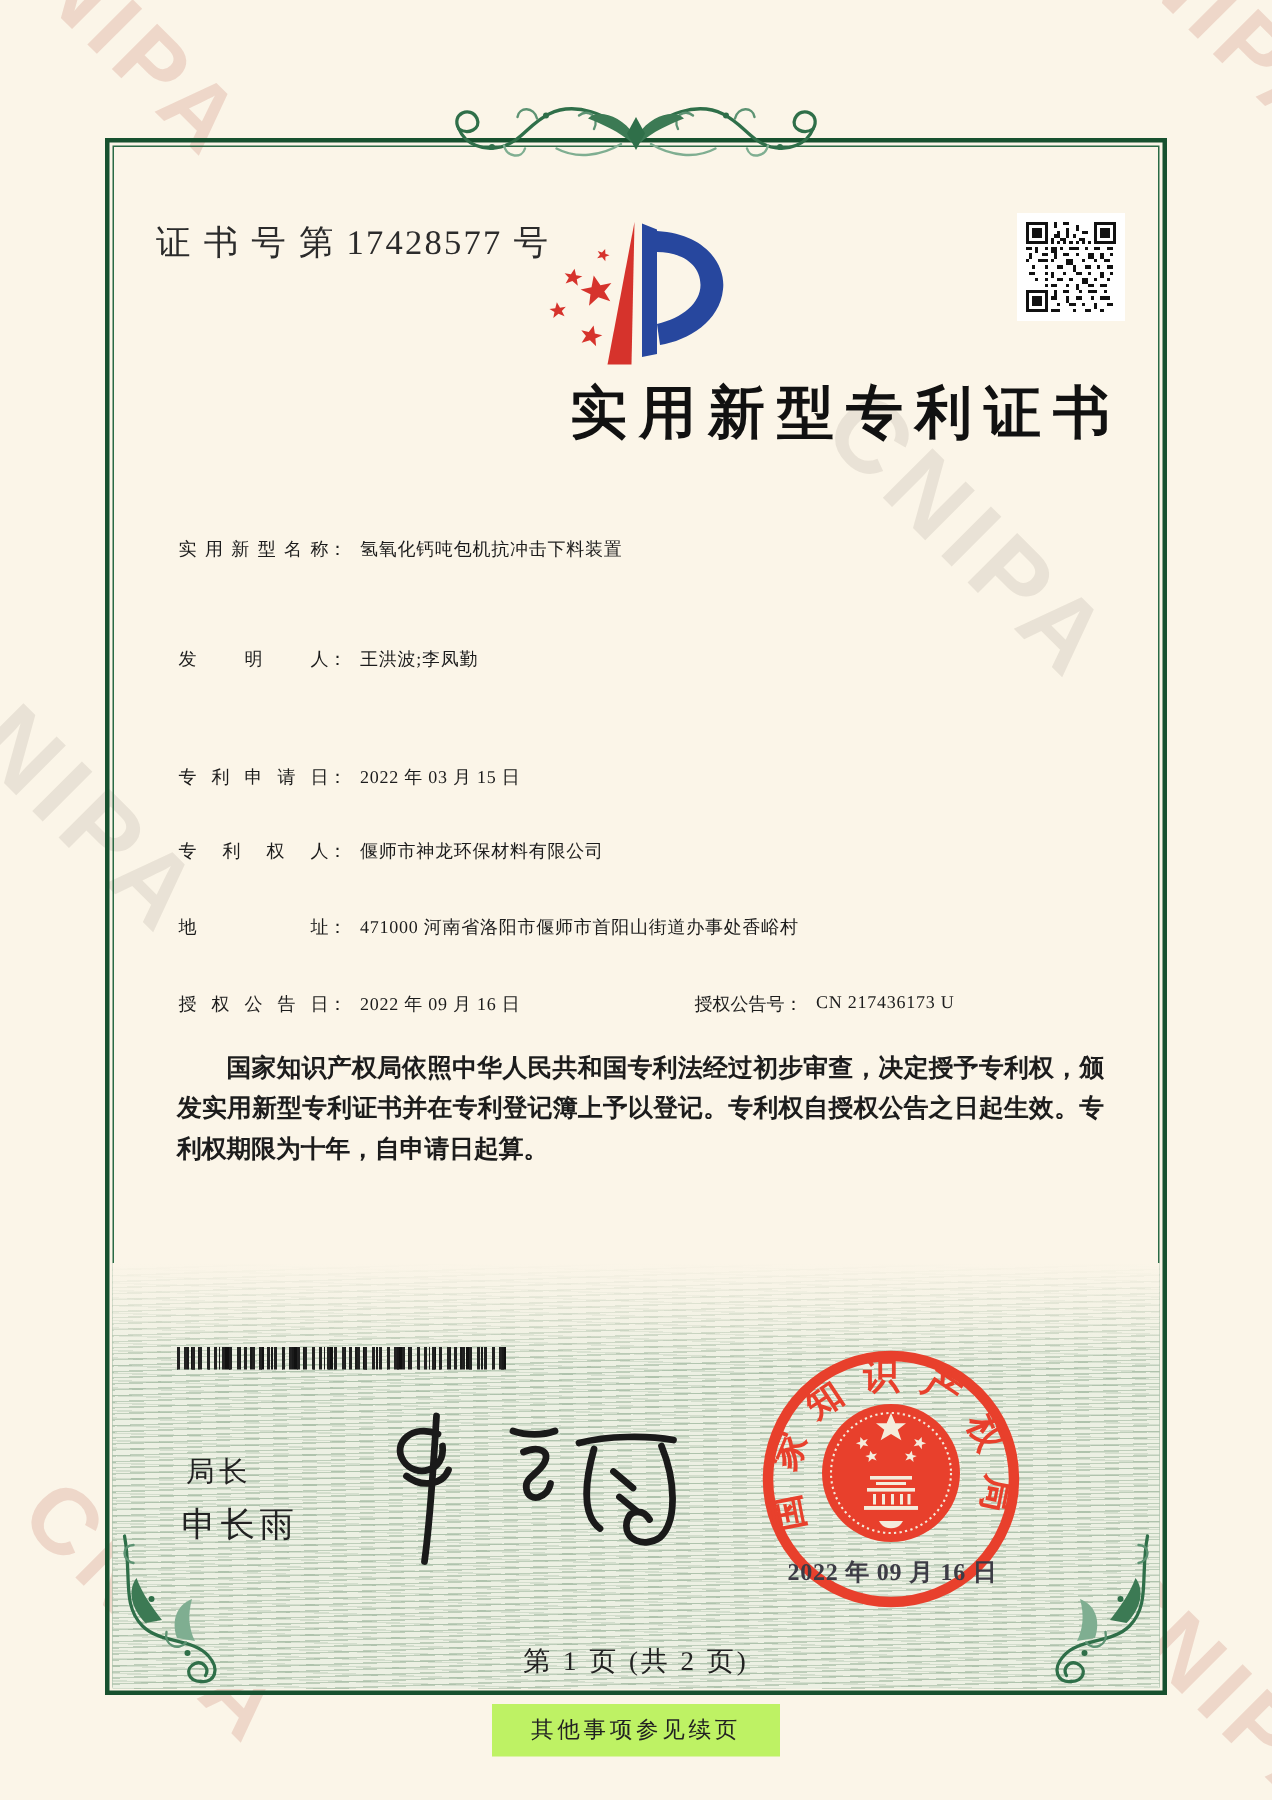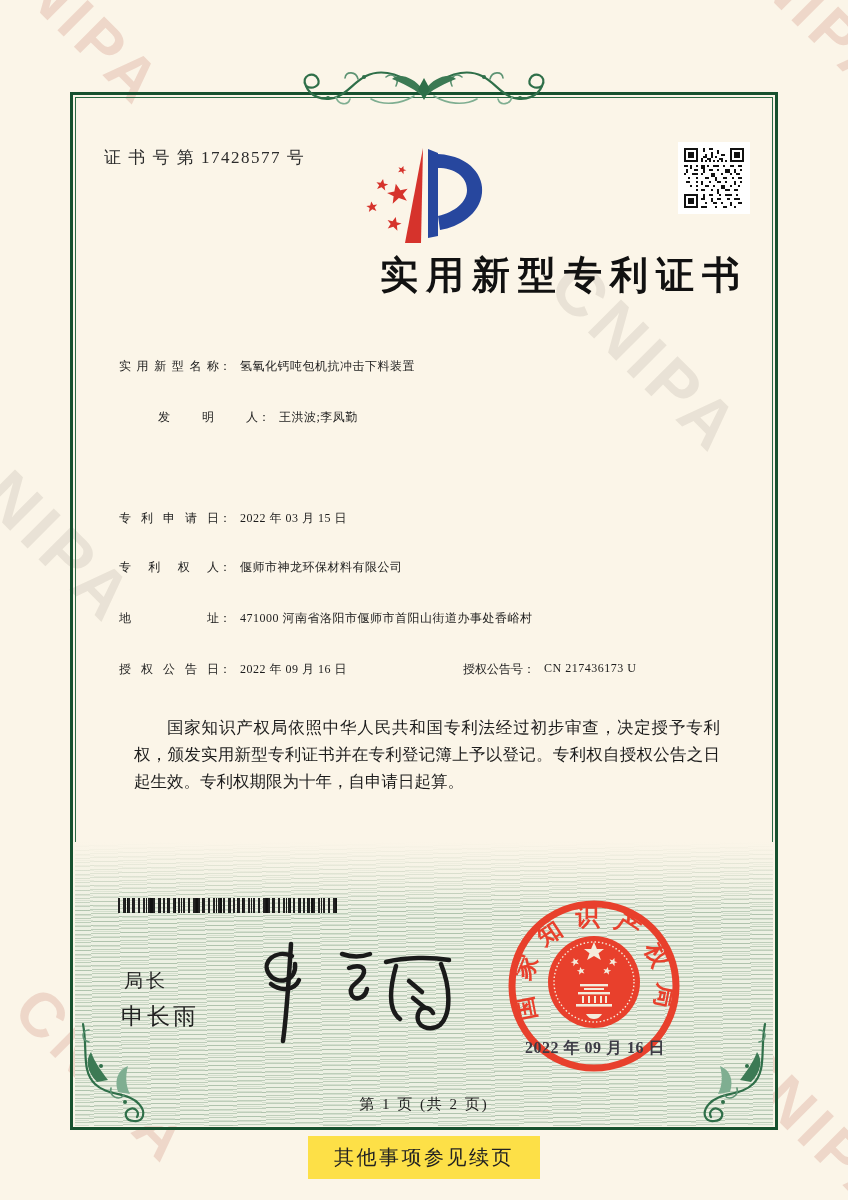--- a/index.html
+++ b/index.html
@@ -28,49 +28,49 @@
     background-color:#ecf0e3;
     background-image:
       repeating-linear-gradient(178deg, rgba(125,158,128,.42) 0 1px, rgba(255,255,255,0) 1px 4px),
       repeating-linear-gradient(2deg, rgba(125,158,128,.22) 0 1px, rgba(255,255,255,0) 1px 5px);
   }
   .green-panel::before{
     content:"";position:absolute;left:0;top:0;right:0;height:70px;
     background:linear-gradient(#fbf5e8, rgba(251,245,232,0));
   }
   .abs{position:absolute;}
-  .cert-no{left:104px;top:146px;font-size:17px;letter-spacing:1.5px;color:#2b2b2b;}
+  .cert-no{left:104px;top:146px;font-size:23px;letter-spacing:1.5px;color:#2b2b2b;}
   .title{
     left:0;width:748px;top:250px;text-align:right;
     font-size:38px;font-weight:bold;letter-spacing:8px;color:#111;
   }
   .field-row{left:119px;font-size:12px;white-space:nowrap;}
   .flabel{display:inline-block;width:100px;text-align:justify;text-align-last:justify;vertical-align:top;}
   .fcolon{display:inline-block;vertical-align:top;}
   .fvalue{display:inline-block;padding-left:9px;vertical-align:top;letter-spacing:0.5px;}
   .grant-no{position:absolute;left:344px;top:0;white-space:nowrap;}
   .paras{left:118px;top:698px;width:618px;font-size:16.5px;line-height:27px;text-align:justify;}
-  .paras p{margin:16px;text-indent:2em;}
+  .paras p{margin:0;text-indent:2em;font-weight:bold;}
   .barcode{
     left:118px;top:898px;width:220px;height:15px;
     background-image:
       repeating-linear-gradient(90deg,#222 0 2px,transparent 2px 5px),
       repeating-linear-gradient(90deg,#1a1a1a 0 1px,transparent 1px 7px),
       repeating-linear-gradient(90deg,transparent 0 9px,#111 9px 12px,transparent 12px 23px);
   }
   .comm-title{left:124px;top:968px;font-size:19px;letter-spacing:3px;color:#222;}
   .comm-name{left:121px;top:1001px;font-size:23px;letter-spacing:3px;color:#222;}
   .seal-date{
     left:509px;top:1038px;width:172px;text-align:center;
     font-size:16px;font-weight:bold;color:#3c3b45;letter-spacing:0.5px;z-index:6;
   }
-  .page-num{left:0;width:848px;top:1095px;text-align:center;font-size:15px;letter-spacing:2px;color:#222;}
+  .page-num{left:0;width:848px;top:1095px;text-align:center;font-size:18px;letter-spacing:2px;color:#222;}
   .note-box{
     left:50%;top:1136px;transform:translateX(-50%);
-    background:#fde047;padding:8px 26px;font-size:20px;letter-spacing:2.5px;color:#222;white-space:nowrap;
+    background:#bef264;padding:8px 26px;font-size:15px;letter-spacing:2.5px;color:#222;white-space:nowrap;
   }
   .z2{z-index:2;} .z3{z-index:3;} .z4{z-index:4;}
 </style>
 </head>
 <body>
 
 <div class="page">
 
   <div class="wm pink" style="left:-34px;top:-18px;">CNIPA</div>
   <div class="wm pink" style="left:700px;top:-28px;">CNIPA</div>
@@ -156,21 +156,21 @@
         <path d="M10,26h1v1h-1z M14,26h2v1h-2z M18,26h1v1h-1z M22,26h1v2h-1z M26,26h2v1h-2z M8,28h3v1h-3z M15,28h1v1h-1z M19,28h2v1h-2z M24,28h1v1h-1z"></path>
       </g>
     </svg>
   </div>
 
   <div class="abs title z3">实用新型专利证书</div>
 
   <div class="abs field-row z3" style="top:358px;">
     <span class="flabel">实用新型名称</span><span class="fcolon">：</span><span class="fvalue">氢氧化钙吨包机抗冲击下料装置</span>
   </div>
-  <div class="abs field-row z3" style="top:409px;margin-left:39px;">
+  <div class="abs field-row z3" style="top:431px;">
     <span class="flabel">发明人</span><span class="fcolon">：</span><span class="fvalue">王洪波;李凤勤</span>
   </div>
   <div class="abs field-row z3" style="top:510px;">
     <span class="flabel">专利申请日</span><span class="fcolon">：</span><span class="fvalue">2022 年 03 月 15 日</span>
   </div>
   <div class="abs field-row z3" style="top:559px;">
     <span class="flabel">专利权人</span><span class="fcolon">：</span><span class="fvalue">偃师市神龙环保材料有限公司</span>
   </div>
   <div class="abs field-row z3" style="top:610px;">
     <span class="flabel">地址</span><span class="fcolon">：</span><span class="fvalue">471000 河南省洛阳市偃师市首阳山街道办事处香峪村</span>

